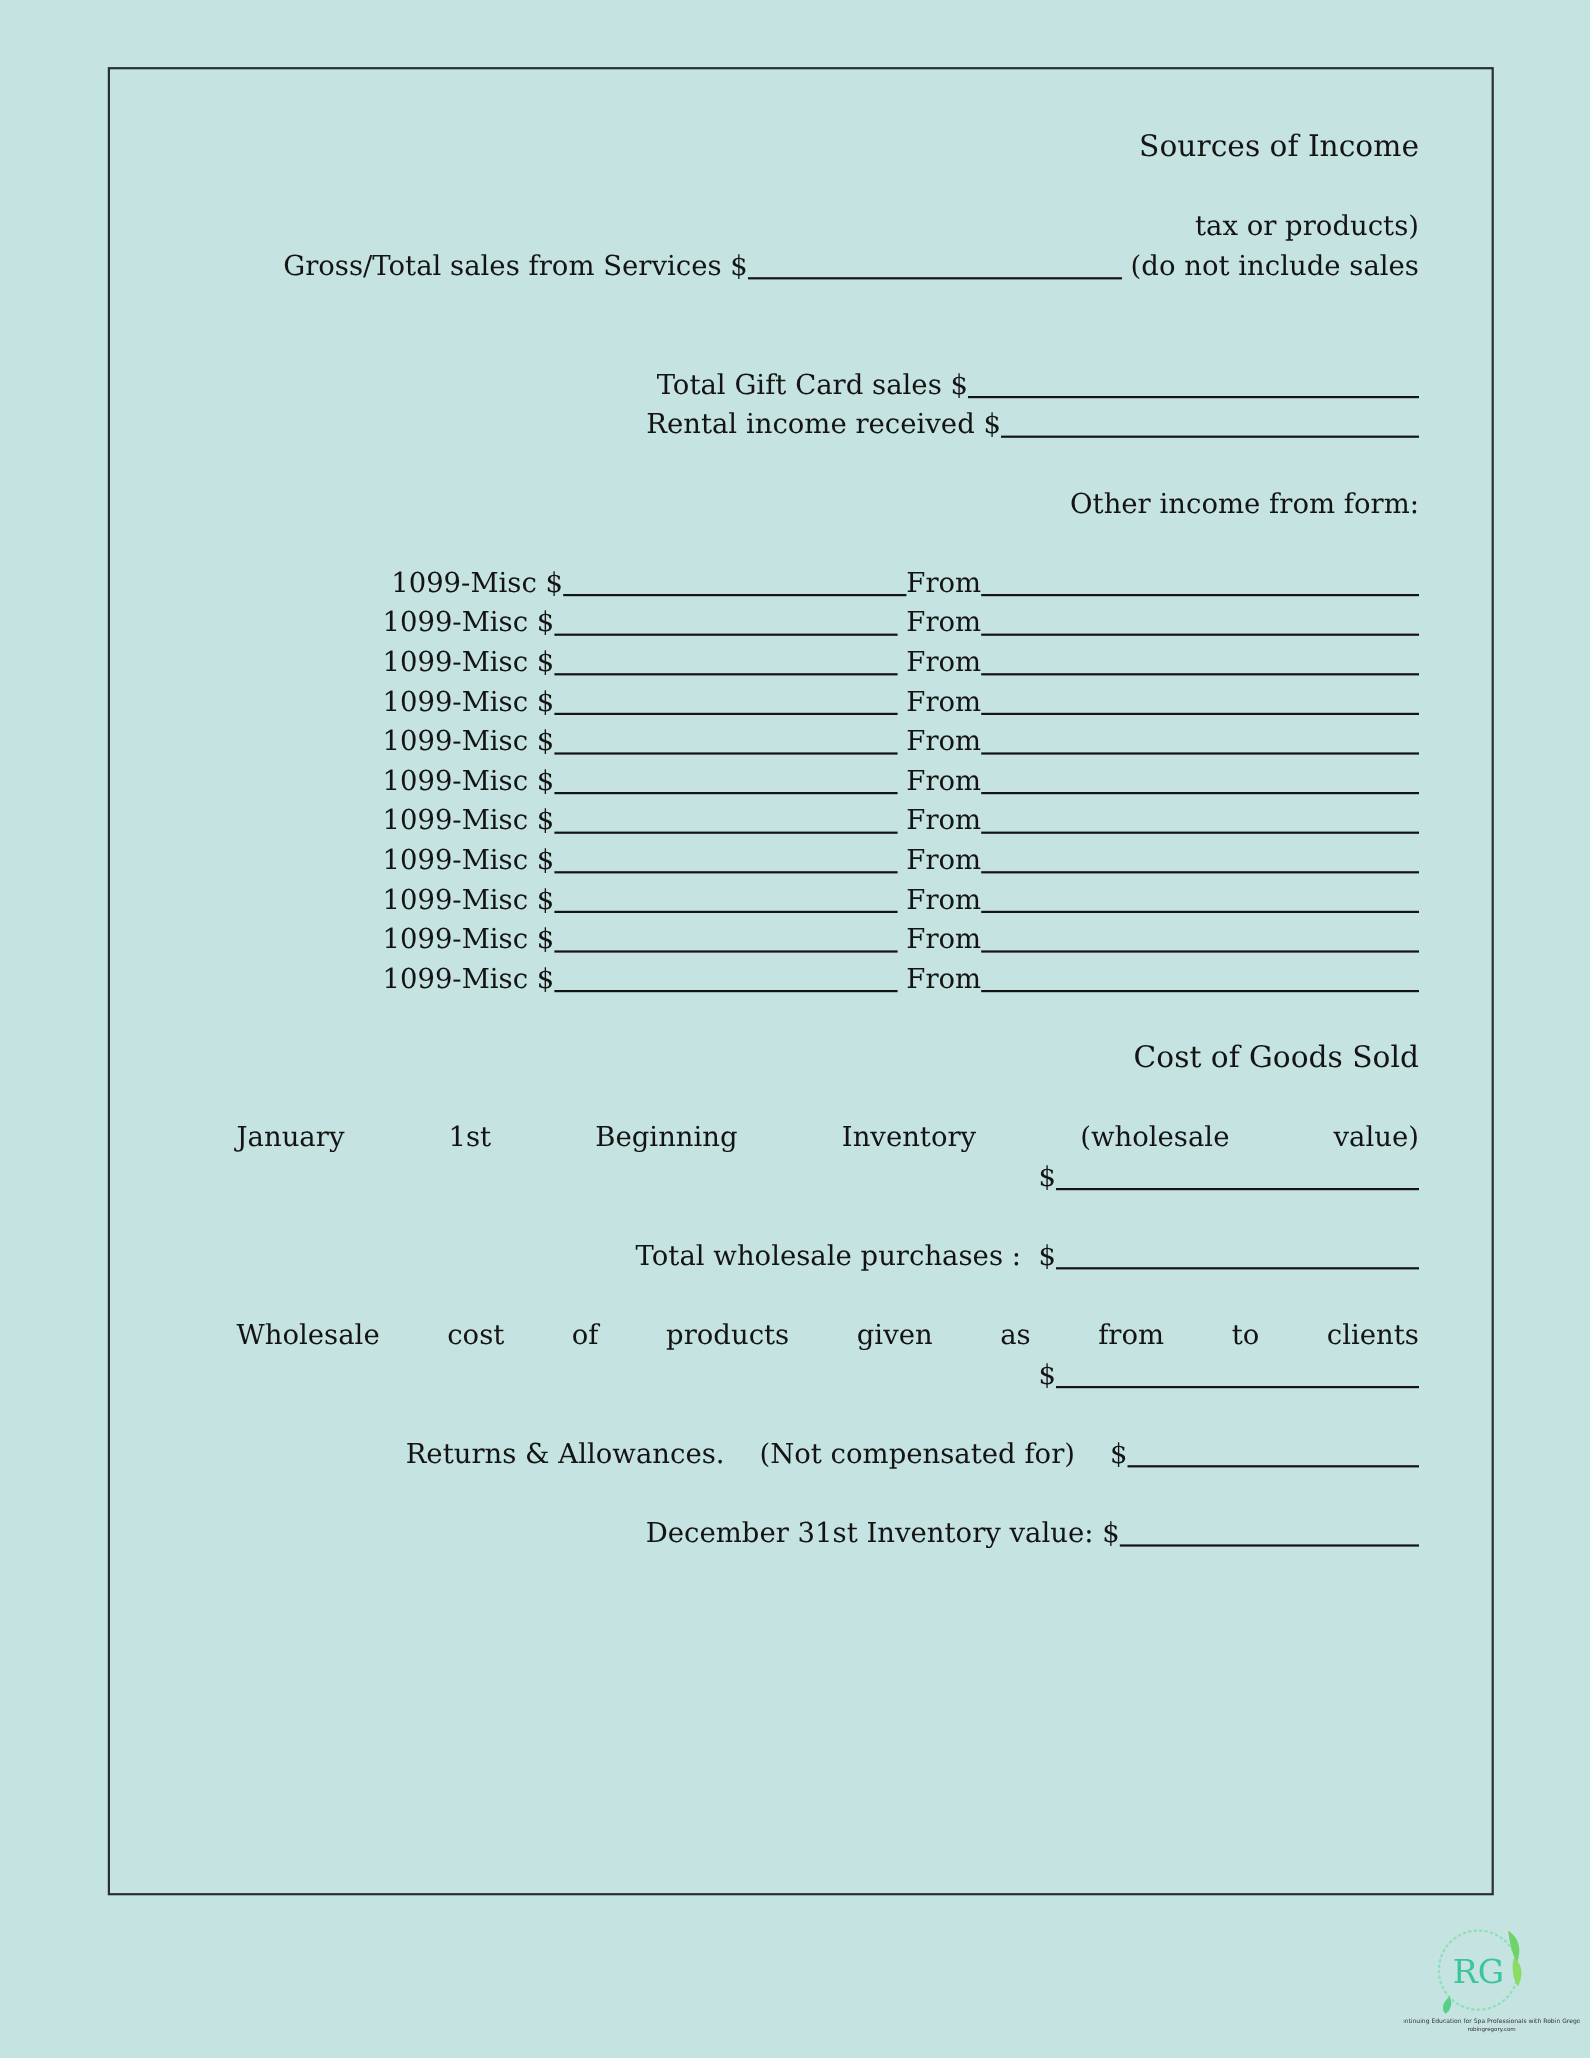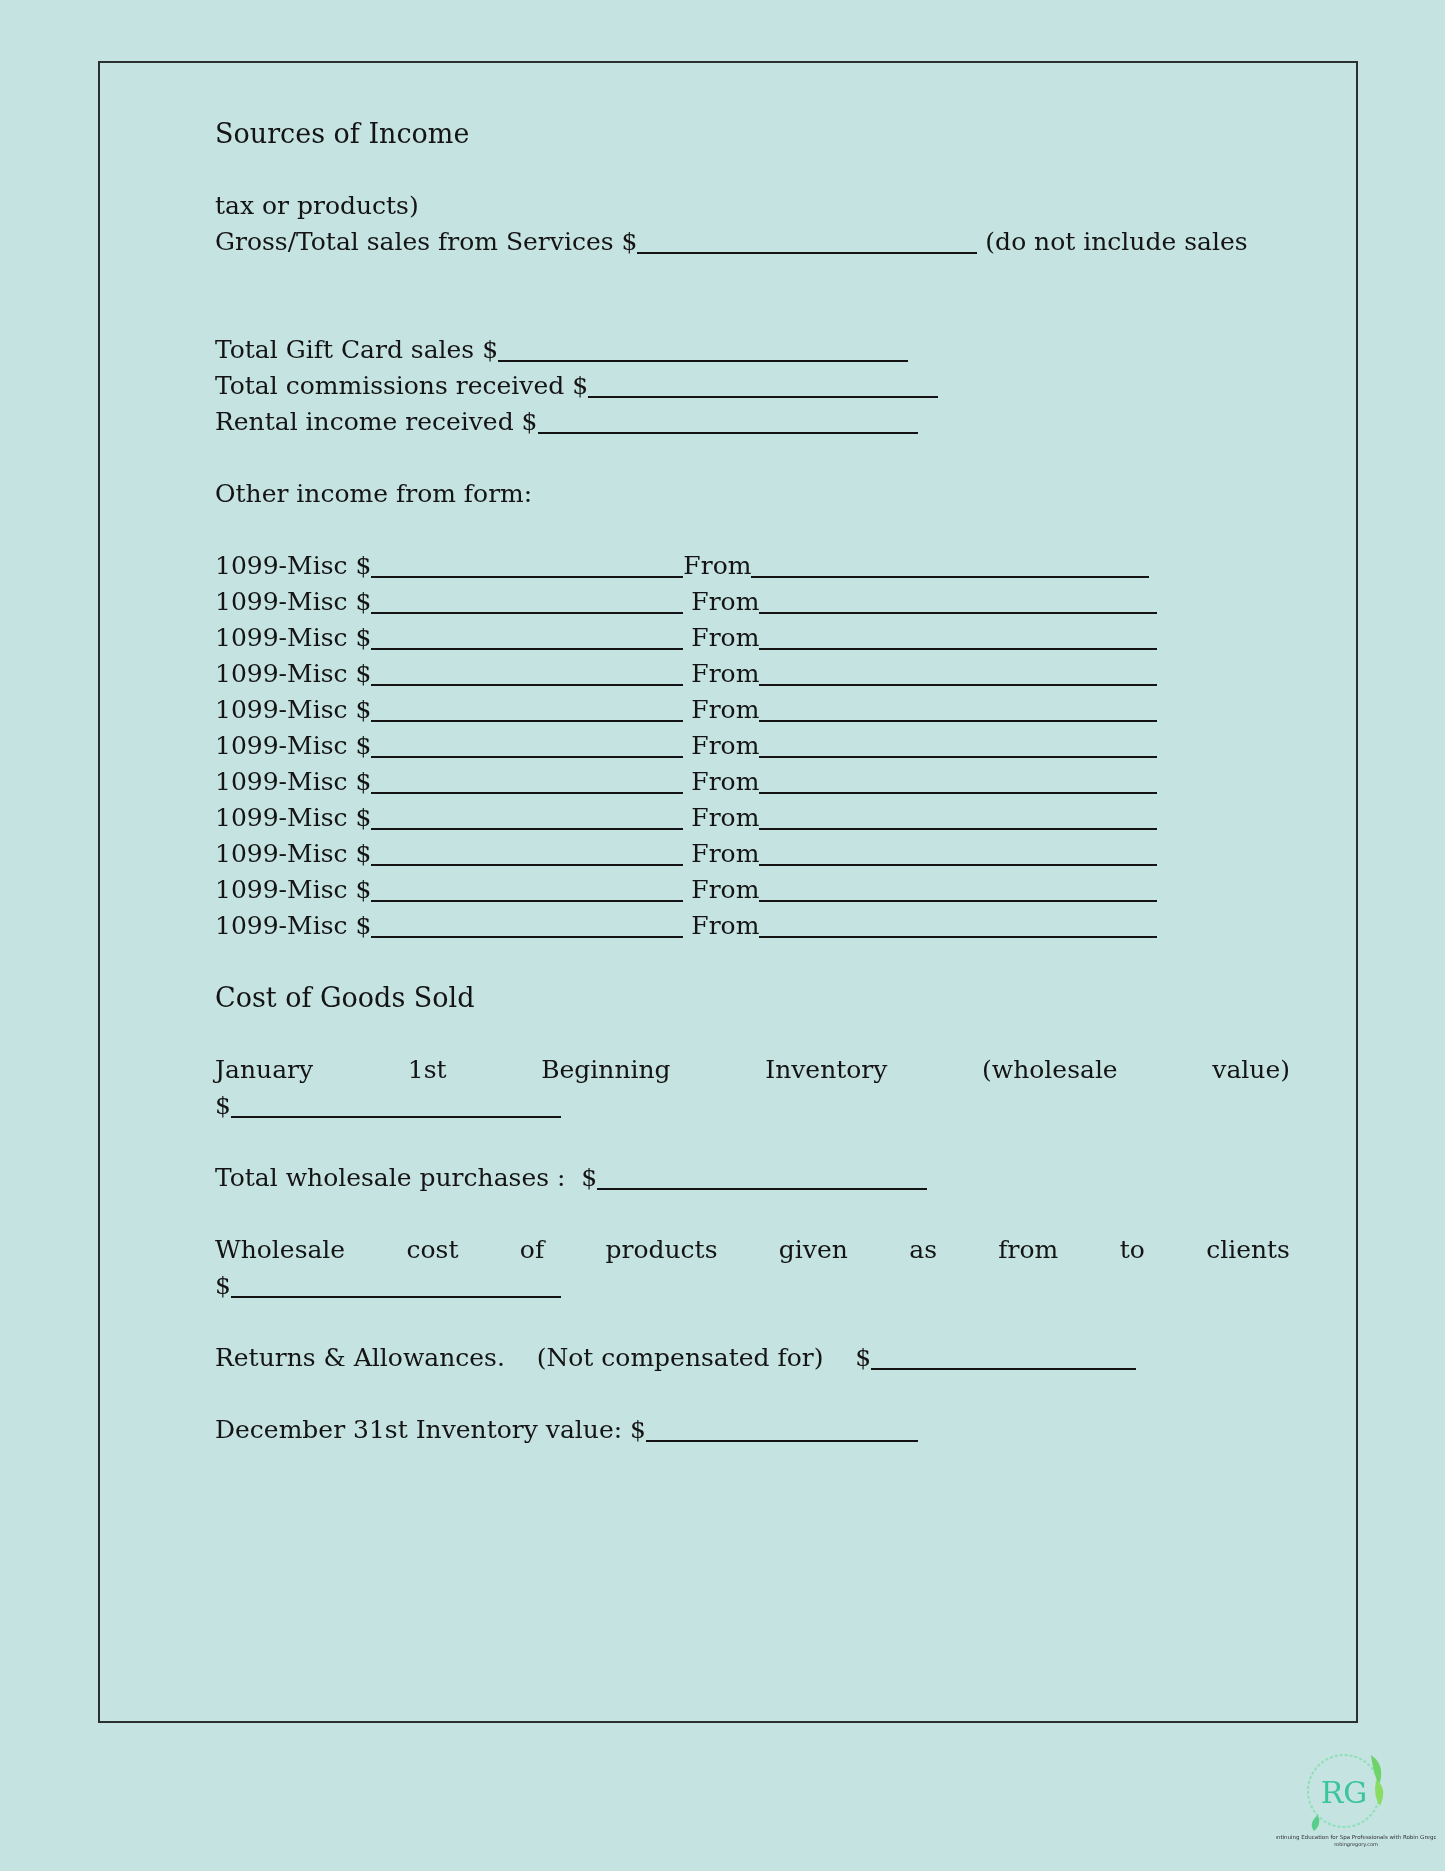--- a/index.html
+++ b/index.html
@@ -1,40 +1,39 @@
 <!DOCTYPE html>
 <html><head>
 <meta charset="utf-8">
 <style>
   html, body { margin:0; padding:0; }
   body { width:1445px; height:1871px; background:#c5e3e1; position:relative; overflow:hidden;
          font-family:"DejaVu Serif", serif; color:#141414; }
   .frame { position:absolute; left:98px; top:61px; width:1260px; height:1662px; border:2px solid #2b2f2f; box-sizing:border-box; }
   .content { position:absolute; left:215px; top:116px; width:1075px; font-size:25px; }
-  .line { height:36px; line-height:36px; white-space:pre; }
+  .line { height:36px; line-height:36px; white-space:pre;text-align:right; }
   .gap { height:36px; }
   .heading { font-size:27px; }
   .blank { display:inline-block; border-bottom:2px solid #141414; height:26px; vertical-align:baseline; margin-bottom:-4px; }
   .justify { display:flex; justify-content:space-between; height:36px; line-height:36px;align-items:center; }
   .logo { position:absolute; left:1276px; top:1745px; width:160px; height:110px; }
 </style>
 </head>
 <body>
 
 <div class="frame"></div>
 
 <div class="content">
   <div class="line heading">Sources of Income</div>
   <div class="gap"></div>
   <div class="line">tax or products)</div>
   <div class="line"><span>Gross/Total sales from Services $</span><span class="blank" style="width:340px"></span><span> (do not include sales</span></div>
   <div class="gap"></div>
   <div class="gap"></div>
   <div class="line"><span>Total Gift Card sales $</span><span class="blank" style="width:410px"></span></div>
-  <div class="line"><span>Total commissions received $</span><span class="blank" style="width:350px"></span></div>
   <div class="line"><span>Rental income received $</span><span class="blank" style="width:380px"></span></div>
   <div class="gap"></div>
   <div class="line">Other income from form:</div>
   <div class="gap"></div>
   <div id="misc-rows">
       <div class="line"><span>1099-Misc $</span><span class="blank" style="width:312px"></span><span>From</span><span class="blank" style="width:398px"></span></div>
       <div class="line"><span>1099-Misc $</span><span class="blank" style="width:312px"></span><span> From</span><span class="blank" style="width:398px"></span></div>
       <div class="line"><span>1099-Misc $</span><span class="blank" style="width:312px"></span><span> From</span><span class="blank" style="width:398px"></span></div>
       <div class="line"><span>1099-Misc $</span><span class="blank" style="width:312px"></span><span> From</span><span class="blank" style="width:398px"></span></div>
       <div class="line"><span>1099-Misc $</span><span class="blank" style="width:312px"></span><span> From</span><span class="blank" style="width:398px"></span></div>

